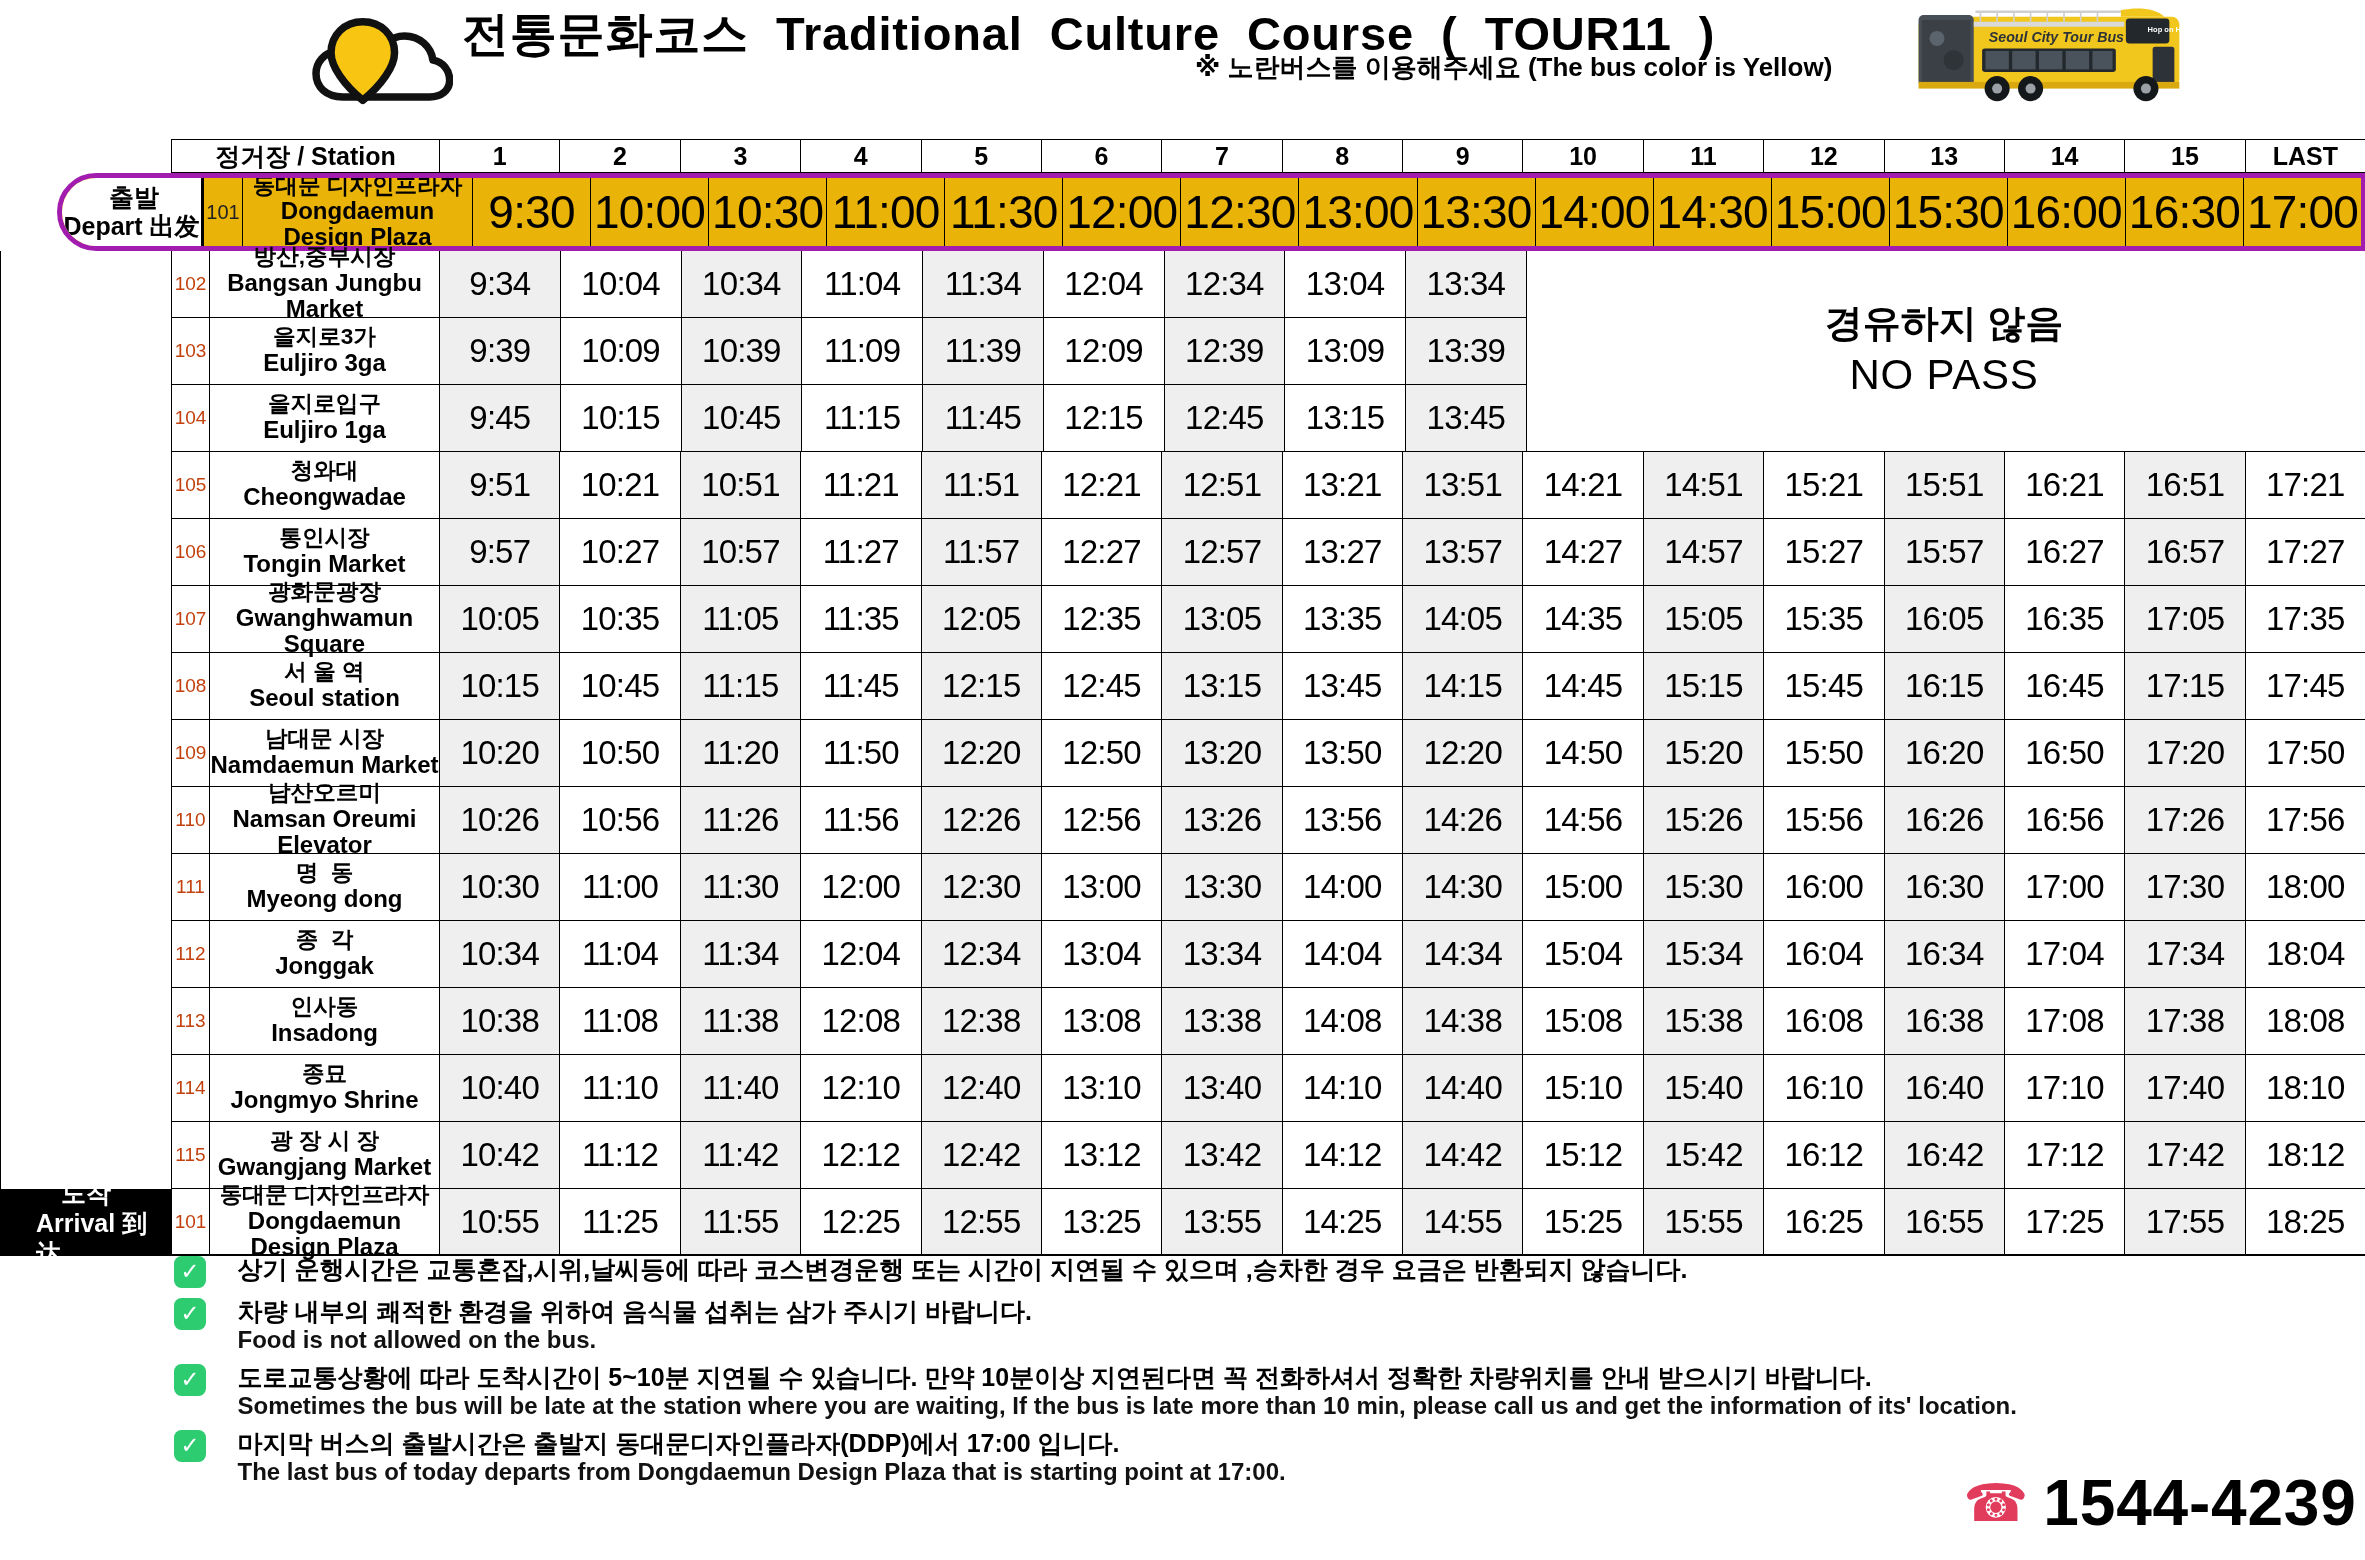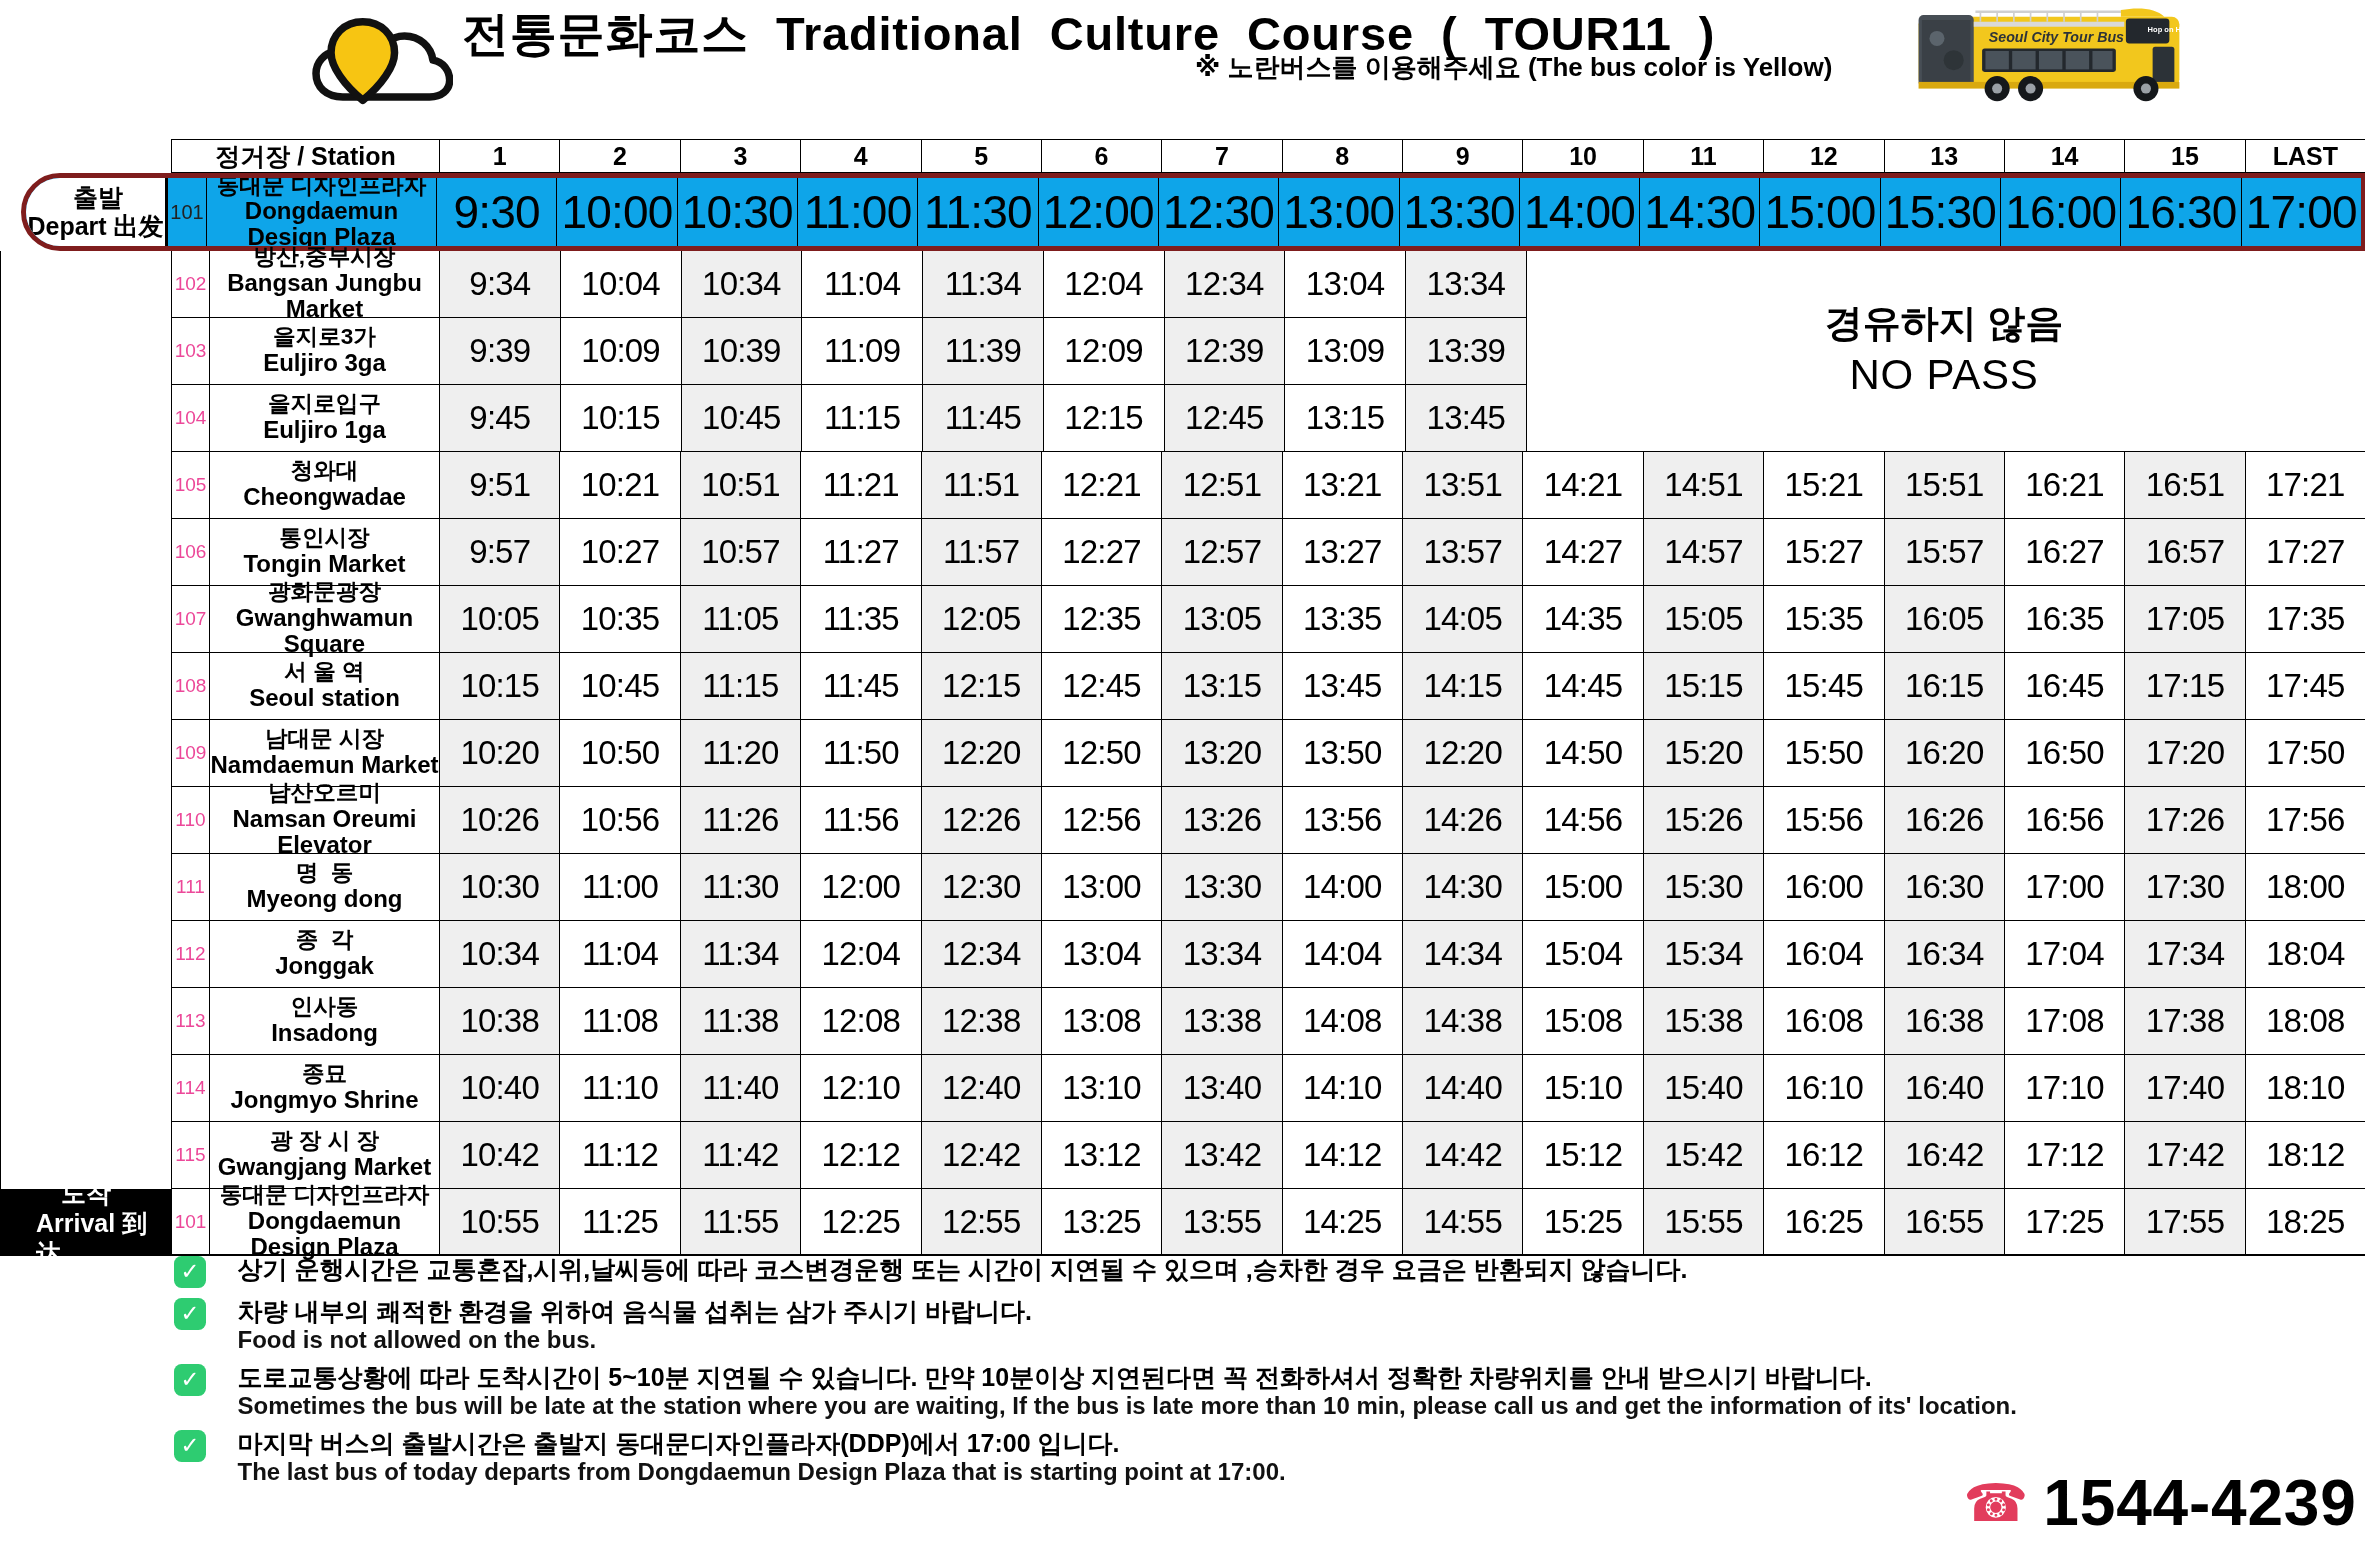--- a/index.html
+++ b/index.html
@@ -17,43 +17,43 @@
   .tablewrap { position:absolute; left:0; top:139px; width:2366px; }
   .hrow { display:flex; height:34px; }
   .h-label { width:171px; }
   .h-station { width:269px; border:1.7px solid #000; font-size:25px; font-weight:700;
                display:flex; align-items:center; justify-content:center; }
   .h-trip { flex:1 1 0; border-top:1.7px solid #000; border-right:1.7px solid #000; border-bottom:1.7px solid #000;
             font-size:25px; font-weight:700; display:flex; align-items:center; justify-content:center; }
 
   .depart-row { display:flex; height:78px; }
   .d-spacer { width:21px; }
-  .d-capsule { flex:1; display:flex; border:5px solid #7f1d1d; border-radius:40px 0 0 40px;
-               background:#0ea5e9; overflow:hidden; }
+  .d-capsule { flex:1; display:flex; border:5px solid #a21caf; border-radius:40px 0 0 40px;
+               background:#eab308; overflow:hidden;margin-left:36px; }
   .d-label { width:142px; background:#fff; border-right:3.3px solid #000; display:flex;
              flex-direction:column; align-items:center; justify-content:center; line-height:1.15; }
   .d-label .l1 { font-size:25px; font-weight:700; white-space:nowrap; }
   .d-label .l1 .plane { color:#8FABD8; margin-right:5px; }
   .d-label .l2 { font-size:25px; font-weight:700; white-space:nowrap; }
   .d-num { width:39px; border-right:1.7px solid #000; display:flex; align-items:center;
            justify-content:center; font-size:20px; color:#222; }
   .d-name { width:230px; border-right:1.7px solid #000; display:flex; flex-direction:column;
             align-items:center; justify-content:center; line-height:1.08; }
   .d-time { flex:1 1 0; border-right:1.7px solid #000; display:flex; align-items:center;
             justify-content:center; font-size:46px; font-weight:500; letter-spacing:-0.8px; }
   .d-time:last-child { border-right:none; }
 
   .brow { display:flex; height:67px; }
   .c-label { width:171px; border-left:1.7px solid #000; }
   .c-label.arr { background:#000; color:#fff; display:flex; flex-direction:column;
                  align-items:center; justify-content:center; line-height:1.2; }
   .c-label.arr .l1 { font-size:25px; font-weight:700; }
   .c-label.arr .l2 { font-size:25px; font-weight:700;margin-left:35px; }
   .c-num { width:39px; border-left:1.7px solid #000; border-right:1.7px solid #000; border-bottom:1.7px solid #000;
-           display:flex; align-items:center; justify-content:center; font-size:19px; color:#ec4899; }
+           display:flex; align-items:center; justify-content:center; font-size:19px; color:#c2410c; }
   .c-name { width:230px; border-right:1.7px solid #000; border-bottom:1.7px solid #000; display:flex;
             flex-direction:column; align-items:center; justify-content:center; line-height:1.1; padding:1.7px 3.3px; }
   .name-kr { font-size:22.6px; font-weight:700; white-space:pre; }
   .name-en { font-size:24px; font-weight:700; white-space:pre; }
   .c-time { flex:1 1 0; border-right:1.7px solid #000; border-bottom:1.7px solid #000; display:flex;
             align-items:center; justify-content:center; font-size:33px; letter-spacing:-0.8px; }
   .c-time.stripe { background:#EFEFEF; }
   .c-nopass { flex:7 7 0; border-right:1.7px solid #000; background:#fff; }
   .c-nopass.closebottom { border-bottom:1.7px solid #000; }
   .brow.lastrow .c-num, .brow.lastrow .c-name, .brow.lastrow .c-time { border-bottom:2.5px solid #000; }

